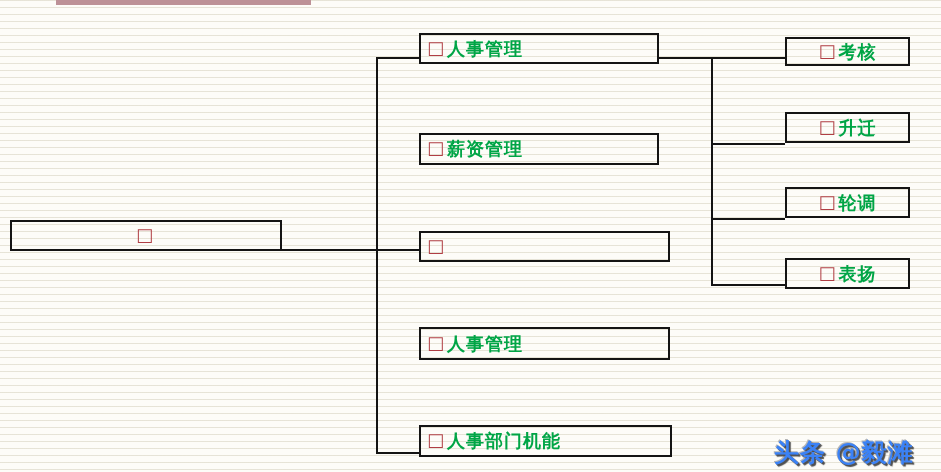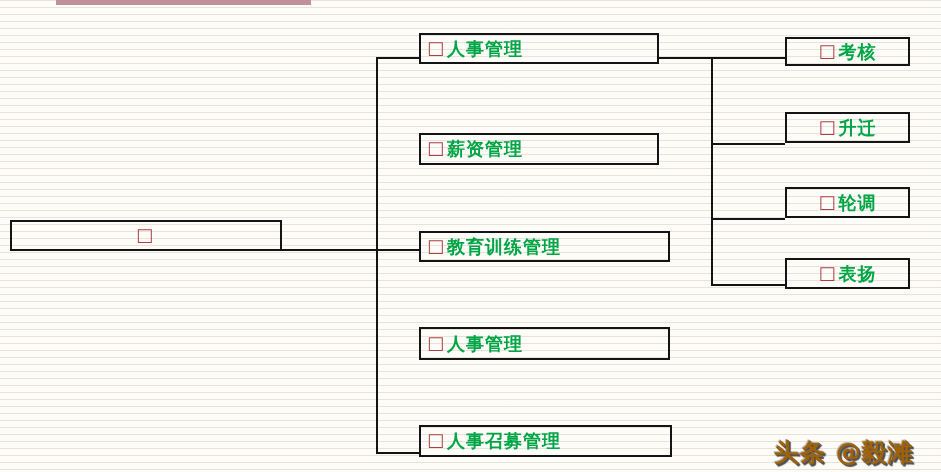--- a/index.html
+++ b/index.html
@@ -25,21 +25,21 @@
   }
   .node.left{justify-content:flex-start;padding-left:6px;}
   .node.center{justify-content:center;}
   .bullet{
     color:#b03e44;font-weight:bold;margin-right:2px;font-size:18px;
     display:inline-block;transform:translateY(-1px);
   }
   .root-node{font-size:19px;}
   .watermark{
     position:absolute;left:774px;top:436px;width:165px;height:30px;
-    font-size:25px;font-weight:bold;color:#a16207;letter-spacing:1px;
+    font-size:25px;font-weight:bold;color:#3b82f6;letter-spacing:1px;
     text-shadow:2px 2px 1px #4e4e4e,-1px -1px 0px #b5b5b5,1px 1px 0px #6a6a6a;
     white-space:nowrap;
   }
 </style>
 </head>
 <body>
 
 <div class="topbar"></div>
 
 <div class="line" style="left:280px;top:249px;width:139px;height:2px;"></div>
@@ -59,29 +59,28 @@
 <div class="node left" style="left:419px;top:33px;width:240px;height:31px;">
   <span class="bullet">□</span>
   <span>人事管理</span>
 </div>
 <div class="node left" style="left:419px;top:133px;width:240px;height:32px;">
   <span class="bullet">□</span>
   <span>薪资管理</span>
 </div>
 <div class="node left" style="left:419px;top:231px;width:251px;height:31px;">
   <span class="bullet">□</span>
-  <span>教育训练管理</span>
 </div>
 <div class="node left" style="left:419px;top:327px;width:251px;height:33px;">
   <span class="bullet">□</span>
   <span>人事管理</span>
 </div>
 <div class="node left" style="left:419px;top:425px;width:253px;height:32px;">
   <span class="bullet">□</span>
-  <span>人事召募管理</span>
+  <span>人事部门机能</span>
 </div>
 
 <div class="node center" style="left:785px;top:37px;width:125px;height:29px;">
   <span class="bullet">□</span>
   <span>考核</span>
 </div>
 <div class="node center" style="left:785px;top:112px;width:125px;height:31px;">
   <span class="bullet">□</span>
   <span>升迁</span>
 </div>

